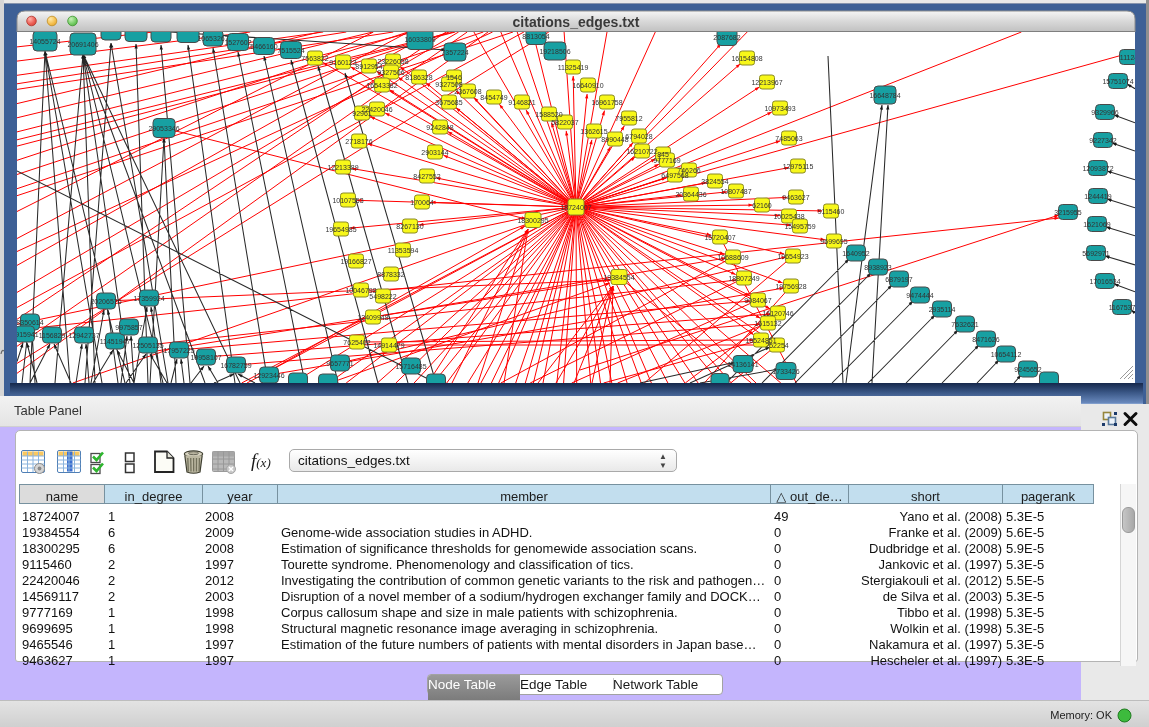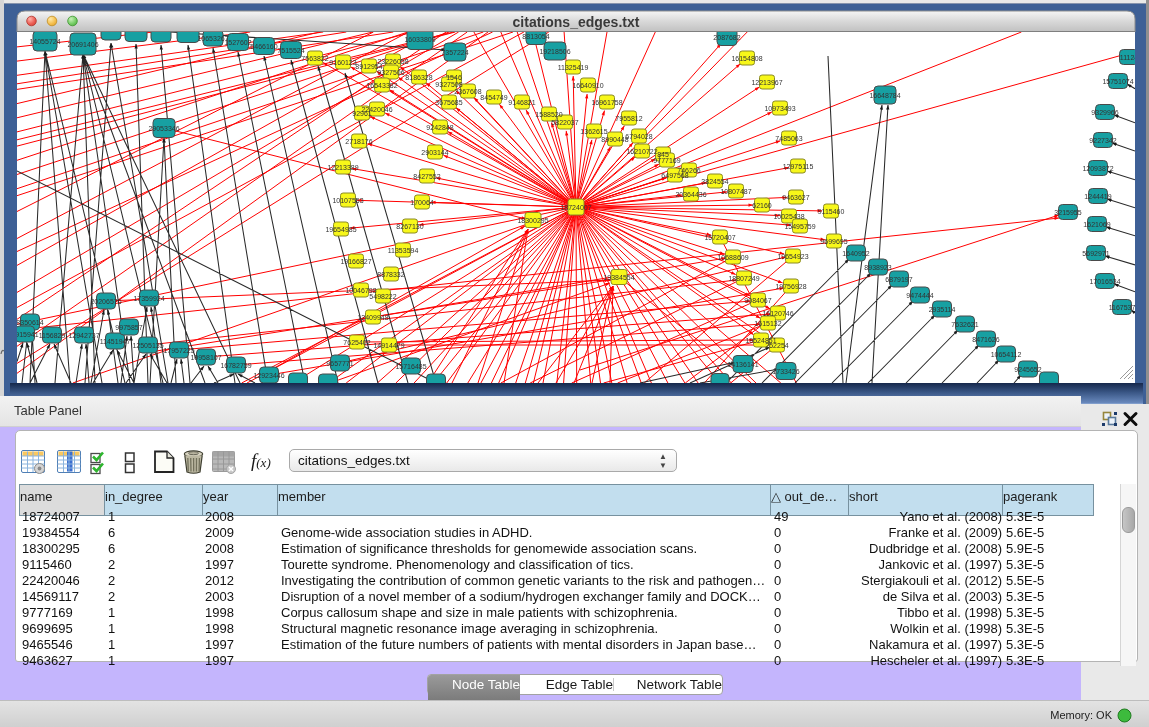--- a/index.html
+++ b/index.html
@@ -6,29 +6,29 @@
 #tpanel{position:absolute;left:0;top:396px;width:1081px;height:323px;background:#c4b5fd}
 #ptitle{position:absolute;left:0;top:0;width:100%;height:30px;
 background:linear-gradient(#f2f2f2,#e4e4e4);border-bottom:1px solid #d0d0d0}
 #ptitle span{position:absolute;left:14px;top:7px;font-size:13px;color:#333}
 #container{position:absolute;left:15px;top:34px;width:1121px;height:230px;background:#fff;
 border:1px solid #b4b4b4;border-radius:5px 5px 3px 3px}
 #combo{position:absolute;left:289px;top:449px;width:388px;height:23px;border:1px solid #a9a9a9;
 border-radius:5px;background:linear-gradient(#ffffff,#e9e9e9);box-sizing:border-box}
 #combo .lbl{position:absolute;left:8px;top:3px;font-size:13.5px;color:#111}
 #combo .ar{position:absolute;right:9px;top:2px;font-size:8px;color:#444;line-height:9px}
-.hdr{position:absolute;top:484px;height:32px;box-sizing:border-box;background:#c2deee;
-border:1px solid #77919f;border-right:none;font-size:13px;color:#1c1c1c;text-align:left;line-height:23px}
+.hdr{position:absolute;top:484px;height:20px;box-sizing:border-box;background:#c2deee;
+border:1px solid #77919f;border-right:none;font-size:13px;color:#1c1c1c;text-align:center;line-height:23px}
 .tr{position:absolute;left:19px;width:1101px;height:16px;font-size:13px;color:#111;white-space:nowrap}
 .tr span{position:absolute;top:1px}
 .c1{left:3px}.c2{left:89px}.c3{left:186px}.c4{left:262px;width:489px;overflow:hidden}.c5{left:755px}
 .c6{left:827px;width:156px;text-align:right}.c7{left:987px}
 #tabs{position:absolute;left:427px;top:674px;width:296px;height:21px;background:#fff;
 border:1px solid #a2a2a2;border-radius:4px;box-sizing:border-box;font-size:13.5px}
-#tabs .t{position:absolute;top:0;height:28px;line-height:19px;text-align:right;color:#1a1a1a}
+#tabs .t{position:absolute;top:0;height:28px;line-height:19px;text-align:left;color:#1a1a1a}
 #tabs .sel{background:linear-gradient(#9a9a9a,#787878);color:#fff;border-radius:3px 0 0 3px}
 #status{position:absolute;left:0;top:700px;width:1149px;height:27px;
 background:linear-gradient(#e3e3e3,#cfcfcf);border-top:1px solid #bdbdbd}
 #mem{position:absolute;right:37px;top:8px;font-size:11px;color:#222}
 </style></head><body>
 <div id="page">
 <svg width="1149" height="404" viewBox="0 0 1149 404" style="position:absolute;top:0;left:0;display:block">
       <rect x="0" y="0" width="1149" height="404" fill="#3e6096"></rect>
       <rect x="0" y="0" width="1149" height="3" fill="#e9e9e9"></rect>
       <rect x="0" y="3" width="1149" height="1" fill="#8794ad"></rect>

